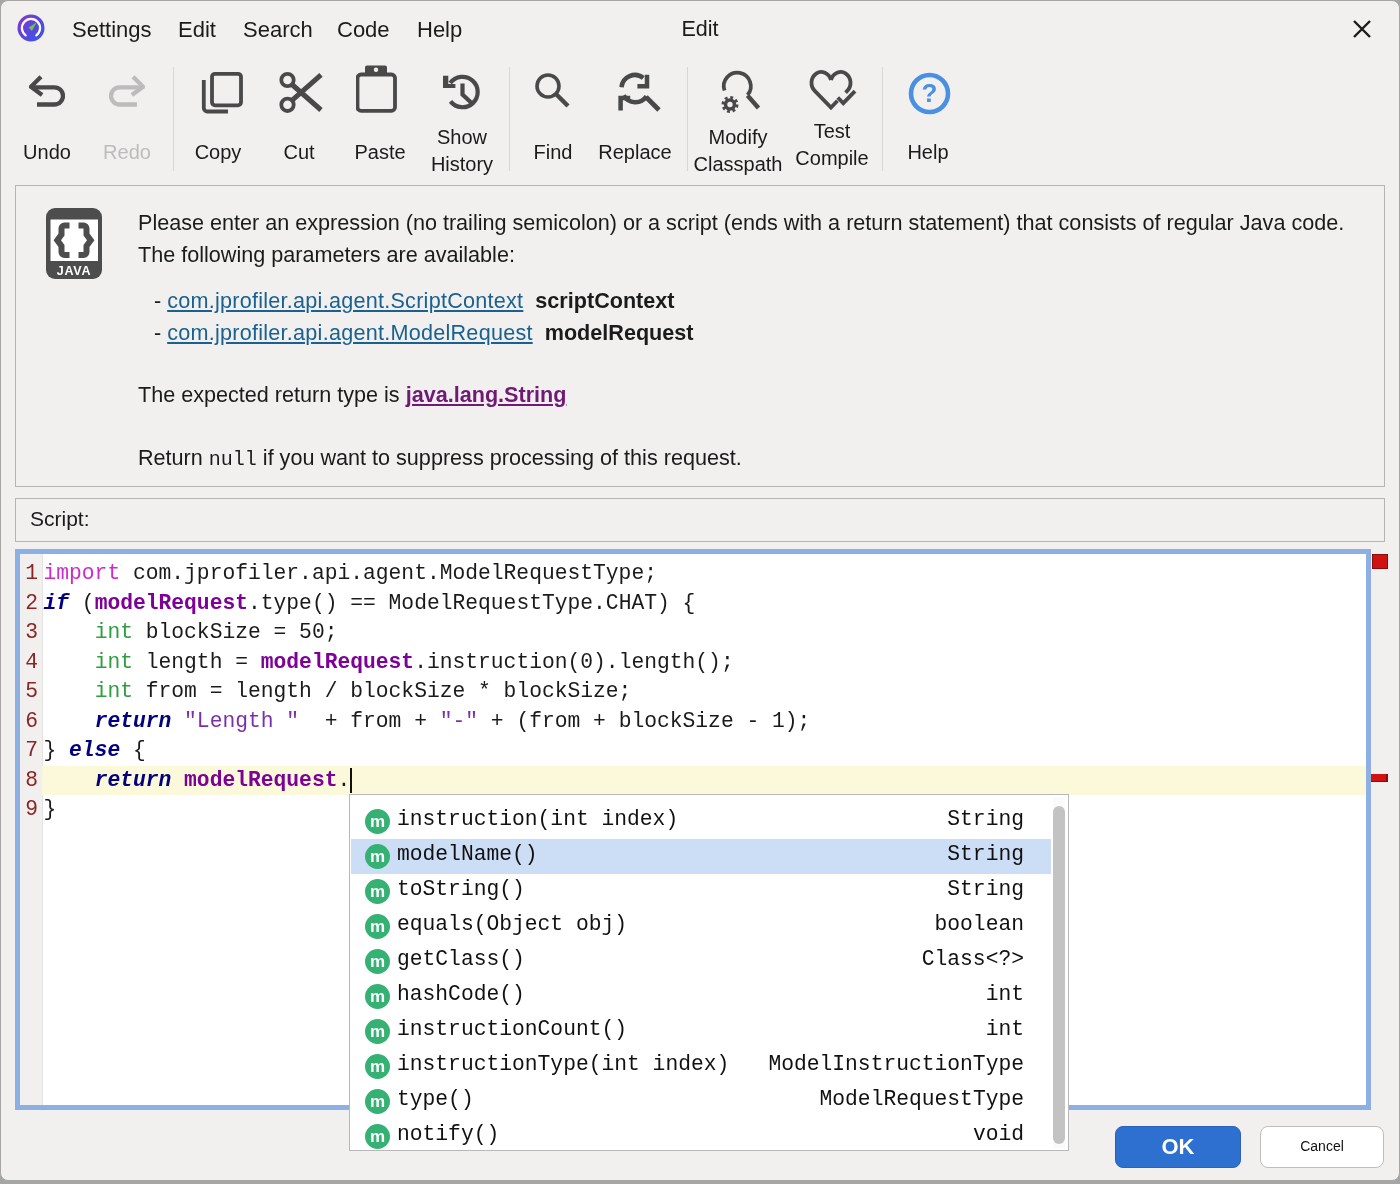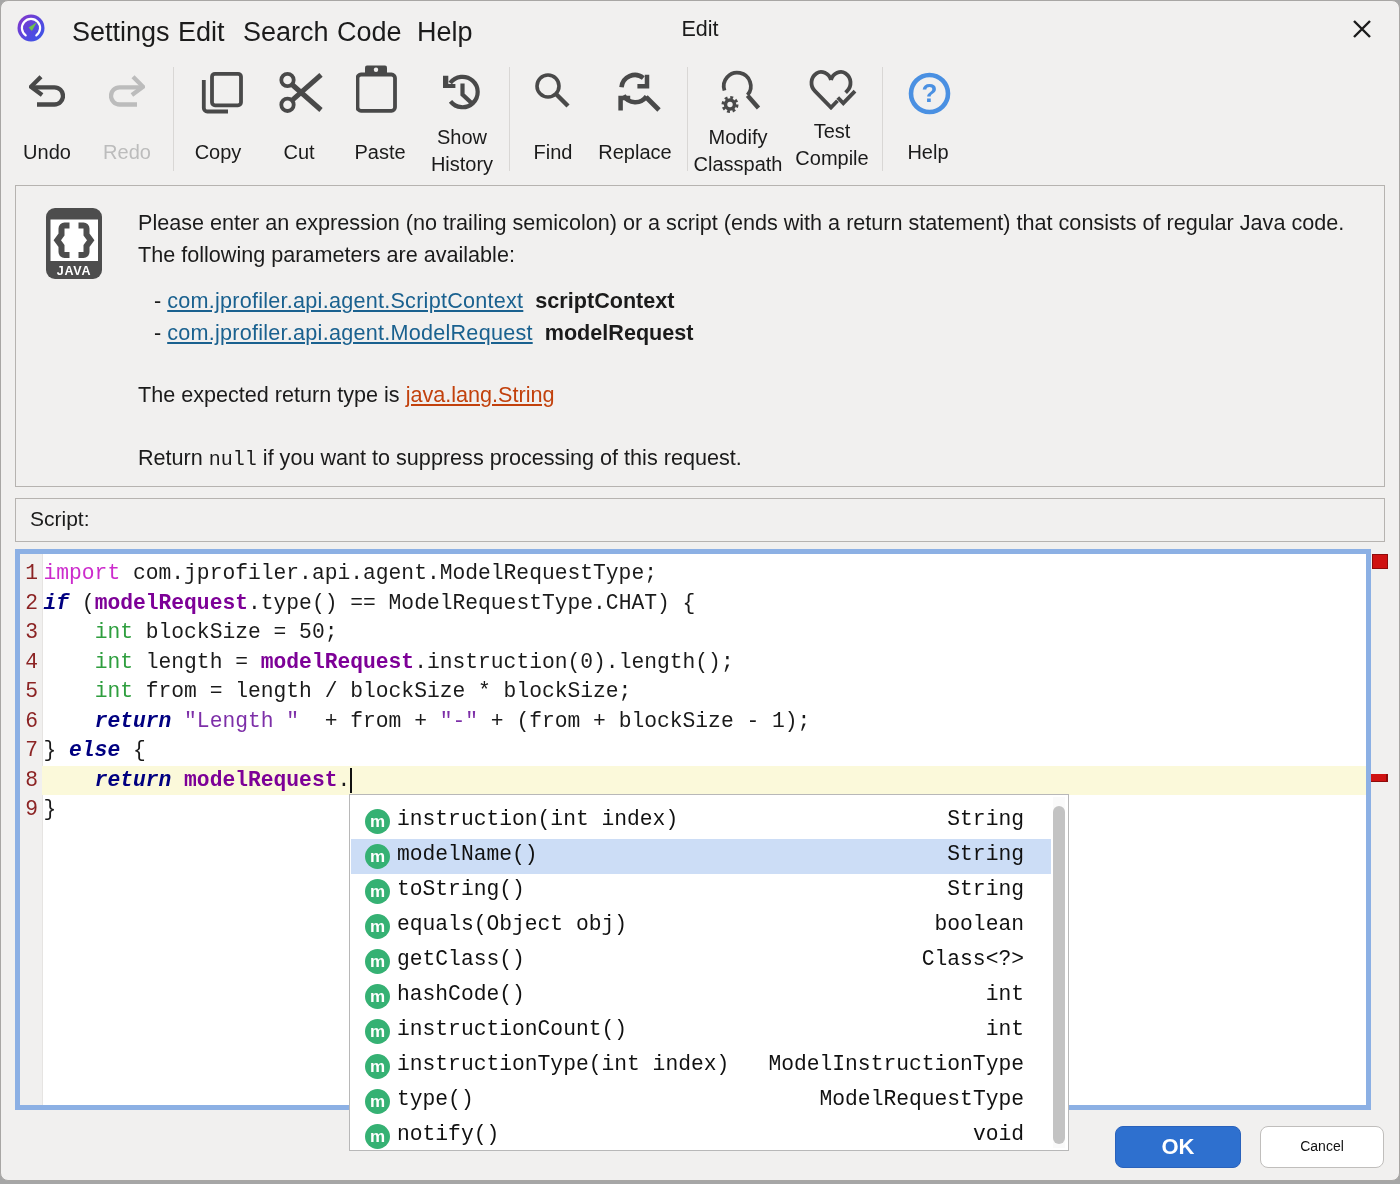--- a/index.html
+++ b/index.html
@@ -1,33 +1,33 @@
 <!DOCTYPE html>
 <html><head>
 <meta charset="utf-8">
 <style>
 html,body{margin:0;padding:0;}
 body{width:1400px;height:1184px;background:#a6a6a6;font-family:"Liberation Sans",sans-serif;overflow:hidden;}
 #win{position:absolute;left:0;top:0;width:1398px;height:1179px;background:#f1f0ef;border:1px solid #a8a6a4;border-radius:8px;}
 .abs{position:absolute;}
 
 #menubar{position:absolute;left:0;top:0;width:100%;height:56px;}
-.menuitem{position:absolute;top:16px;font-size:27px;color:#1b1b1b;}
+.menuitem{position:absolute;top:16px;font-size:22px;color:#1b1b1b;}
 #wintitle{position:absolute;left:0;top:16px;width:100%;text-align:center;font-size:21.5px;color:#1b1b1b;}
 
 .tbsep{position:absolute;top:66px;width:1px;height:104px;background:#d9d7d5;}
 .tblabel{position:absolute;font-size:20px;color:#1b1b1b;text-align:center;white-space:nowrap;transform:translateX(-50%);}
 .tblabel2{line-height:27px;}
 .dis{color:#bcbcbc;}
 .ticon{position:absolute;}
 
 #infopanel{position:absolute;left:14px;top:184px;width:1370px;height:302px;border:1px solid #b6b3b0;box-sizing:border-box;}
 .itext{position:absolute;font-size:21.6px;color:#1b1b1b;white-space:nowrap;}
 a.lnk{color:#1a618f;text-decoration:underline;letter-spacing:0.25px;text-align:right;}
-a.lnkb{color:#c2410c;text-decoration:underline;font-weight:normal;text-align:right;}
+a.lnkb{color:#701a75;text-decoration:underline;font-weight:bold;text-align:right;}
 .mono{font-family:"Liberation Mono",monospace;font-size:20px;}
 
 #scriptbox{position:absolute;left:14px;top:497px;width:1370px;height:44px;border:1px solid #b6b3b0;box-sizing:border-box;}
 #scriptbox span{position:absolute;left:14px;top:8px;font-size:21px;color:#1b1b1b;}
 
 #editor{position:absolute;left:14px;top:548px;width:1356px;height:561px;border:5px solid #8cb0e4;box-sizing:border-box;background:#fff;}
 #gutter{position:absolute;left:0;top:0;width:22px;height:100%;background:#f1f0ef;border-right:1px solid #e6e4e2;}
 .lnum{position:absolute;left:0;width:18px;text-align:right;font-family:"Liberation Mono",monospace;font-size:21.3px;color:#8c2424;line-height:29.5px;}
 #codearea{position:absolute;left:23.5px;top:5px;font-family:"Liberation Mono",monospace;font-size:21.3px;line-height:29.5px;color:#1a1a1a;white-space:pre;}
 #hl8{position:absolute;left:22px;top:211.5px;width:1324px;height:29.5px;background:#fbf9da;}

